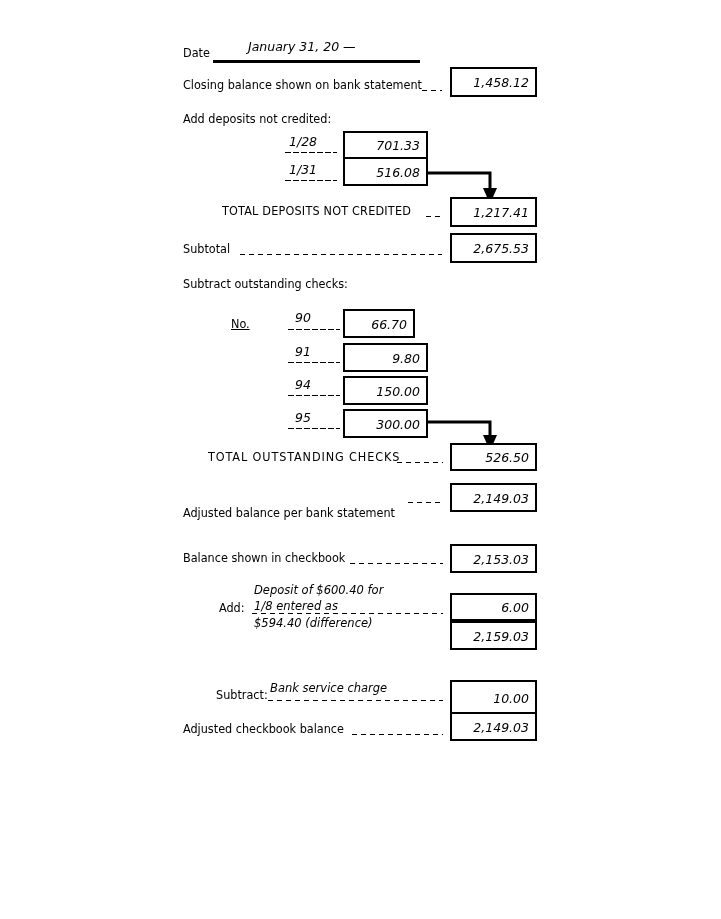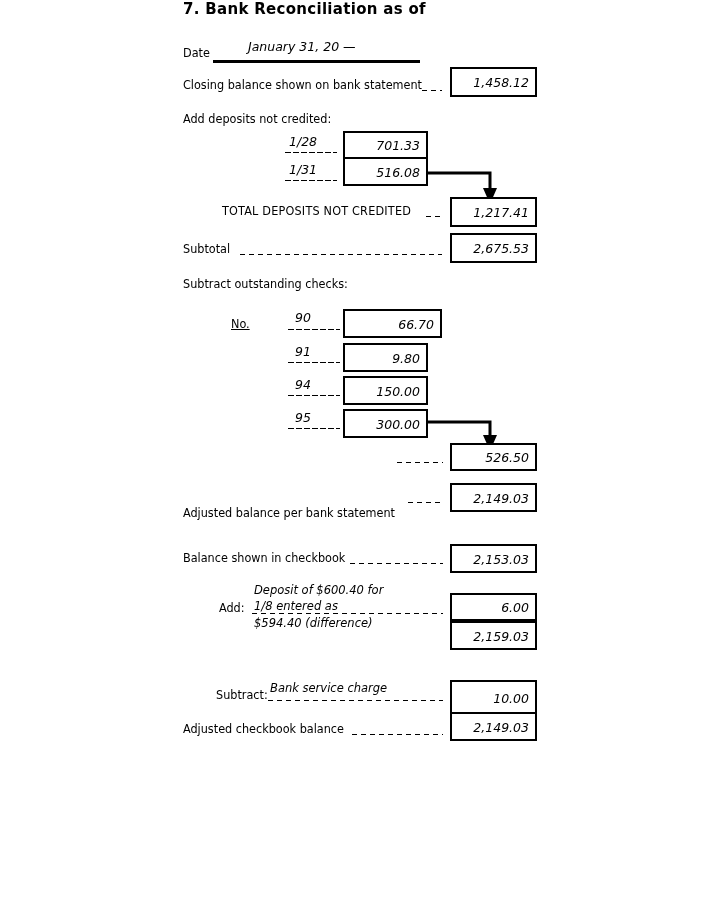--- a/index.html
+++ b/index.html
@@ -98,21 +98,20 @@
   }
 
   
   .arrow-svg { position: absolute; overflow: visible; }
 </style>
 </head>
 <body>
 
 <div id="page">
 
-  <div class="abs title">7. Bank Reconciliation as of</div>
 
   <div class="abs label" style="left:183px; top:46px;">Date</div>
   <div class="abs hand" style="left:248px; top:40px;">January 31, 20 —</div>
   <div class="rule" style="left:213px; top:60px; width:207px;"></div>
 
   <div class="abs label" style="left:183px; top:78px;">Closing balance shown on bank statement</div>
   <div class="dots" style="left:420px; top:89px; width:22px;"></div>
   <div class="box" style="left:450px; top:67px; width:87px; height:30px;">
     <span class="amt">1,458.12</span>
   </div>
@@ -147,21 +146,21 @@
   <div class="box" style="left:450px; top:233px; width:87px; height:30px;">
     <span class="amt">2,675.53</span>
   </div>
 
   <div class="abs label" style="left:183px; top:277px;">Subtract outstanding checks:</div>
 
   <div class="abs label" style="left:231px; top:317px;text-decoration:underline;">No.</div>
 
   <div class="abs hand" style="left:295px; top:311px;">90</div>
   <div class="dots tight" style="left:287px; top:328px; width:53px;"></div>
-  <div class="box" style="left:343px; top:309px; width:99px; height:29px;text-align:right;">
+  <div class="box" style="left:343px; top:309px; width:72px; height:29px;text-align:right;">
     <span class="amt">66.70</span>
   </div>
 
   <div class="abs hand" style="left:295px; top:345px;">91</div>
   <div class="dots tight" style="left:287px; top:361px; width:53px;"></div>
   <div class="box" style="left:343px; top:343px; width:85px; height:29px;">
     <span class="amt">9.80</span>
   </div>
 
   <div class="abs hand" style="left:295px; top:378px;">94</div>
@@ -174,20 +173,21 @@
   <div class="dots tight" style="left:287px; top:427px; width:53px;"></div>
   <div class="box" style="left:343px; top:409px; width:85px; height:29px;">
     <span class="amt">300.00</span>
   </div>
 
   <svg class="arrow-svg" style="left:428px; top:409px;" width="70" height="46">
     <path d="M0,13 L62,13 L62,26" stroke="#000" stroke-width="3" fill="none"></path>
     <path d="M55,26 L69,26 L62,42 Z" fill="#000"></path>
   </svg>
 
+  <div class="abs label caps-wide" style="left:208px; top:450px;">TOTAL OUTSTANDING CHECKS</div>
   <div class="dots" style="left:395px; top:461px; width:48px;"></div>
   <div class="box" style="left:450px; top:443px; width:87px; height:28px;">
     <span class="amt">526.50</span>
   </div>
 
   <div class="abs label" style="left:183px; top:506px;">Adjusted balance per bank statement</div>
   <div class="dots" style="left:406px; top:501px; width:38px;"></div>
   <div class="box" style="left:450px; top:483px; width:87px; height:29px;">
     <span class="amt">2,149.03</span>
   </div>

